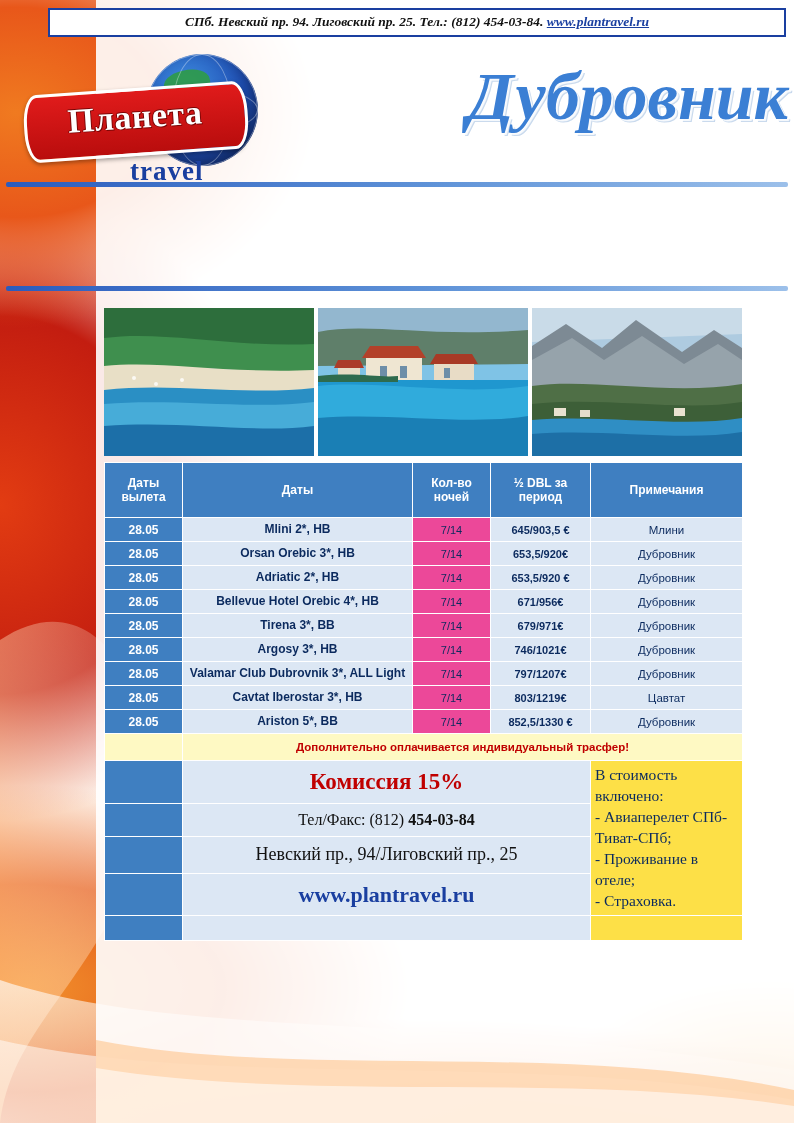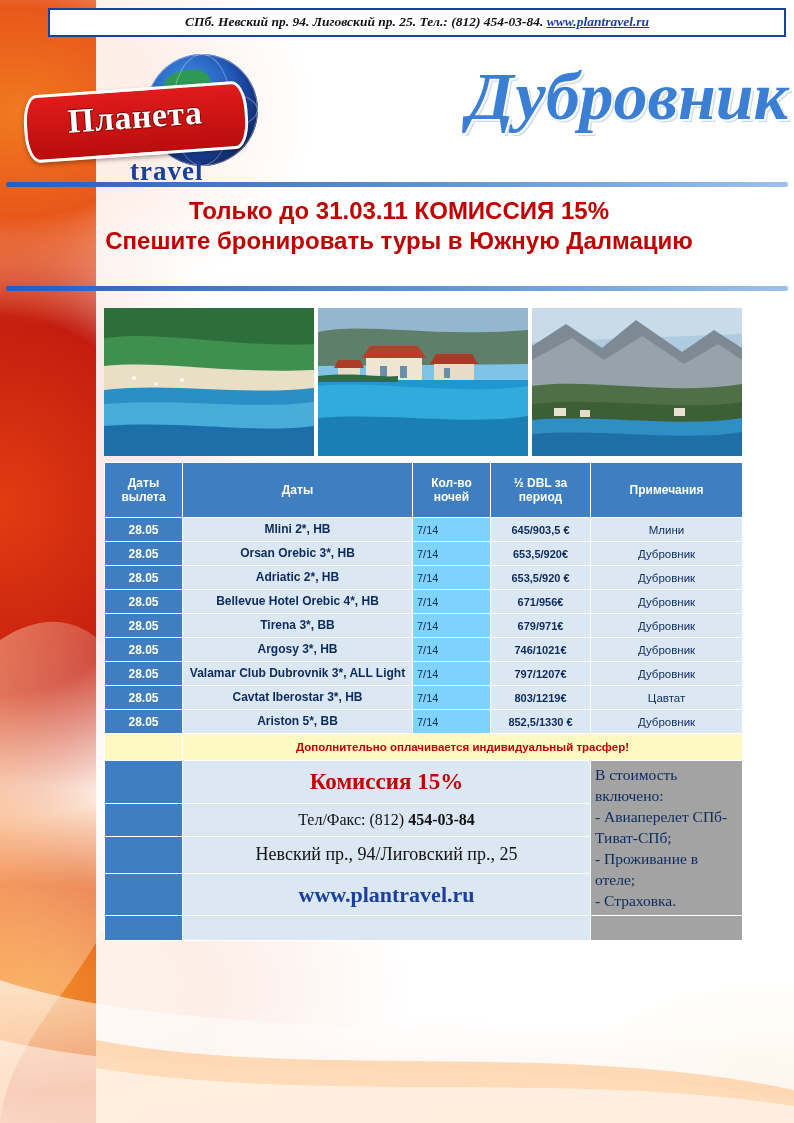--- a/index.html
+++ b/index.html
@@ -227,22 +227,23 @@
   }
   .c-hotel {
     background: #dce7f4;
     color: #0b2a5e;
     font-weight: bold;
     text-align: center;
     font-size: 12px;
     line-height: 1.25;
   }
   .c-nights {
-    background: #7dd3fc;
+    background: #ec4899;
     color: #0b2a5e;
+    text-align: center;
     font-size: 11px;
   }
   .c-price {
     background: #dce7f4;
     color: #0b2a5e;
     font-weight: bold;
     text-align: center;
     font-size: 11px;
   }
   .c-note {
@@ -283,21 +284,21 @@
     color: #111111;
     padding: 3px 0;
   }
   .site-big {
     font-size: 22px;
     font-weight: bold;
     color: #1a3fa0;
     padding: 4px 0 6px 0;
   }
   .incl-cell {
-    background: #a3a3a3;
+    background: #fde047;
     color: #0b2a5e;
     font-family: "Liberation Serif", serif;
     font-size: 15.5px;
     line-height: 1.35;
     text-align: left;
     vertical-align: top;
     padding: 6px 8px;
   }
   .tall-blank { height: 16px; }
 </style>
@@ -341,24 +342,20 @@
     </div>
     <div class="logo-ribbon"></div>
     <div class="logo-planeta">Планета</div>
     <div class="logo-travel">travel</div>
   </div>
 
   <div class="title">Дубровник</div>
 
   <div class="rule rule-top"></div>
 
-  <div class="promo">
-    <div>Только до 31.03.11 КОМИССИЯ 15%</div>
-    <div>Спешите бронировать туры в Южную Далмацию</div>
-  </div>
 
   <div class="rule rule-bottom"></div>
 
   <div class="photos">
     <div class="photo">
       <svg viewBox="0 0 210 148" preserveAspectRatio="none">
         <rect x="0" y="0" width="210" height="148" fill="#2f7fb8"></rect>
         <path d="M0,0 L210,0 L210,52 C150,46 90,30 0,44 Z" fill="#2d6e3c"></path>
         <path d="M0,30 C60,22 130,40 210,36 L210,70 C140,62 70,54 0,66 Z" fill="#3f8f4e"></path>
         <path d="M0,58 C60,52 120,66 210,62 L210,84 C130,86 70,78 0,88 Z" fill="#e8dfc6"></path>

